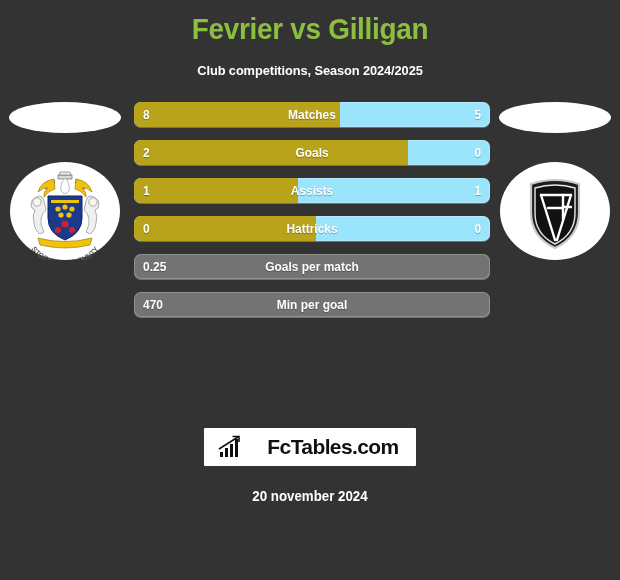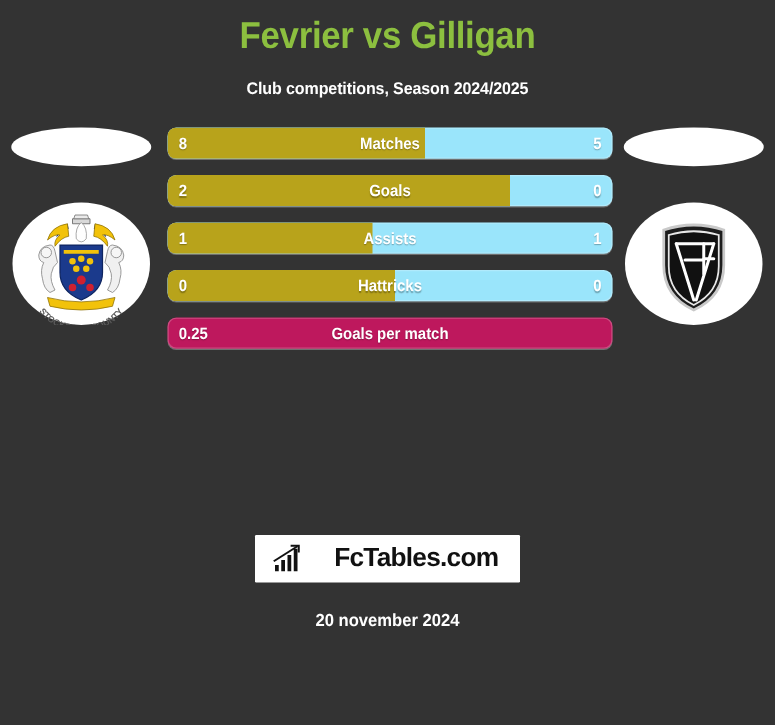--- a/index.html
+++ b/index.html
@@ -96,21 +96,21 @@
   .bar {
     position: relative;
     height: 25px;
     width: 100%;
     border-radius: 7px;
     overflow: hidden;
     background: #9ae5fb;
     box-shadow: 0 1px 0 rgba(255,255,255,0.30), inset 0 0 0 1px rgba(255,255,255,0.22);
   }
   .bar.single {
-    background: #be185d;
+    background: #737373;
     text-decoration: underline;
   }
   .bar-fill {
     position: absolute;
     left: 0;
     top: 0;
     bottom: 0;
     background: #b8a31b;
   }
   .bar-left-val,
@@ -265,20 +265,26 @@
       </div>
 
       <div class="bar-row">
         <div class="bar single">
           <span class="bar-left-val">0.25</span>
           <span class="bar-label">Goals per match</span>
         </div>
       </div>
 
 
+      <div class="bar-row">
+        <div class="bar single">
+          <span class="bar-left-val">470</span>
+          <span class="bar-label">Min per goal</span>
+        </div>
+      </div>
 
     </div>
 
     <div class="badge-col right">
       <div class="ellipse-top"></div>
       <div class="badge-wrap">
         <div class="badge-ellipse"></div>
         <svg class="badge-art" viewBox="0 0 110 98">
           <path d="M31 22 q24 -8 48 0 v28 q0 25 -24 36 q-24 -11 -24 -36 z" fill="#1d1d1d" stroke="#c9c9c9" stroke-width="2.2"></path>
           <path d="M35 26 q20 -6 40 0 v25 q0 21 -20 31 q-20 -10 -20 -31 z" fill="#111111" stroke="#e8e8e8" stroke-width="1.4"></path>

